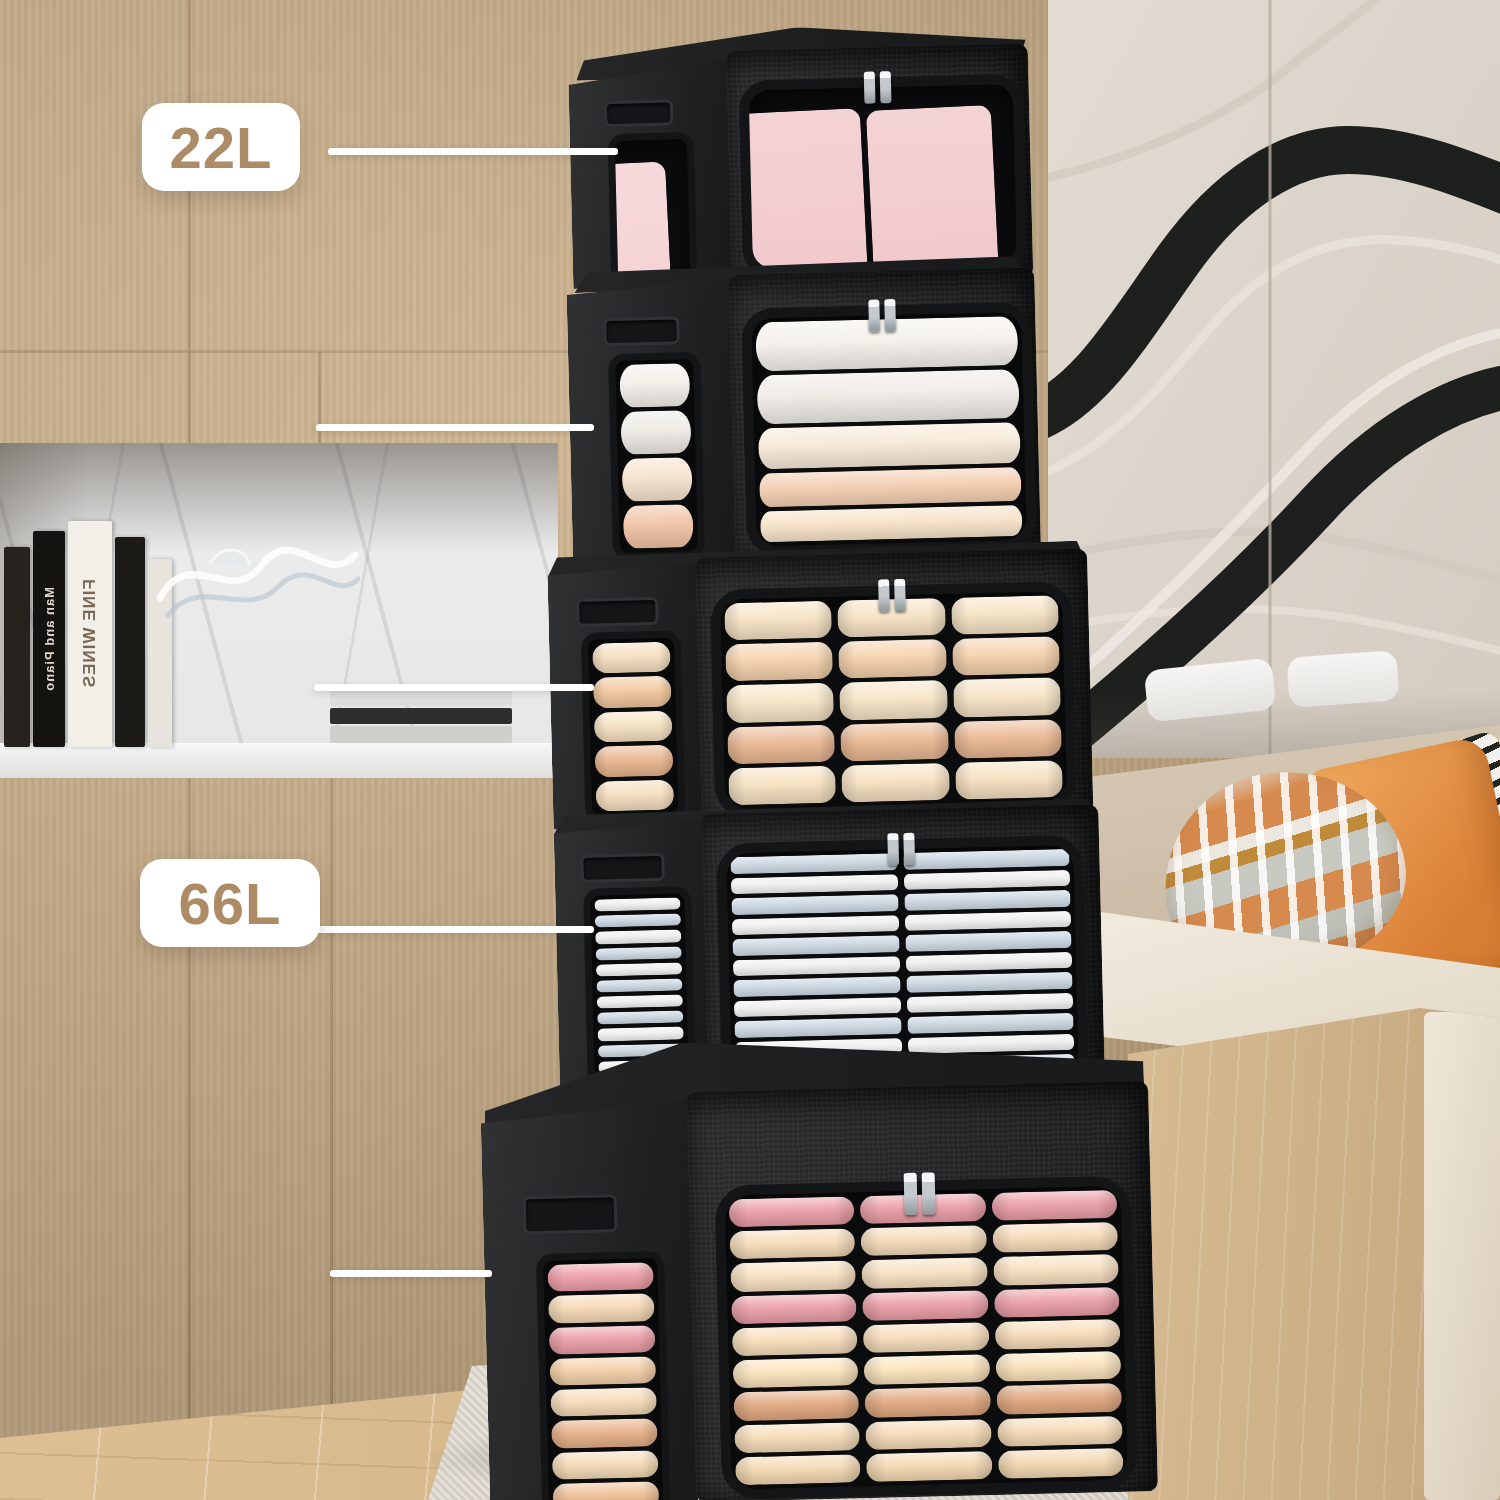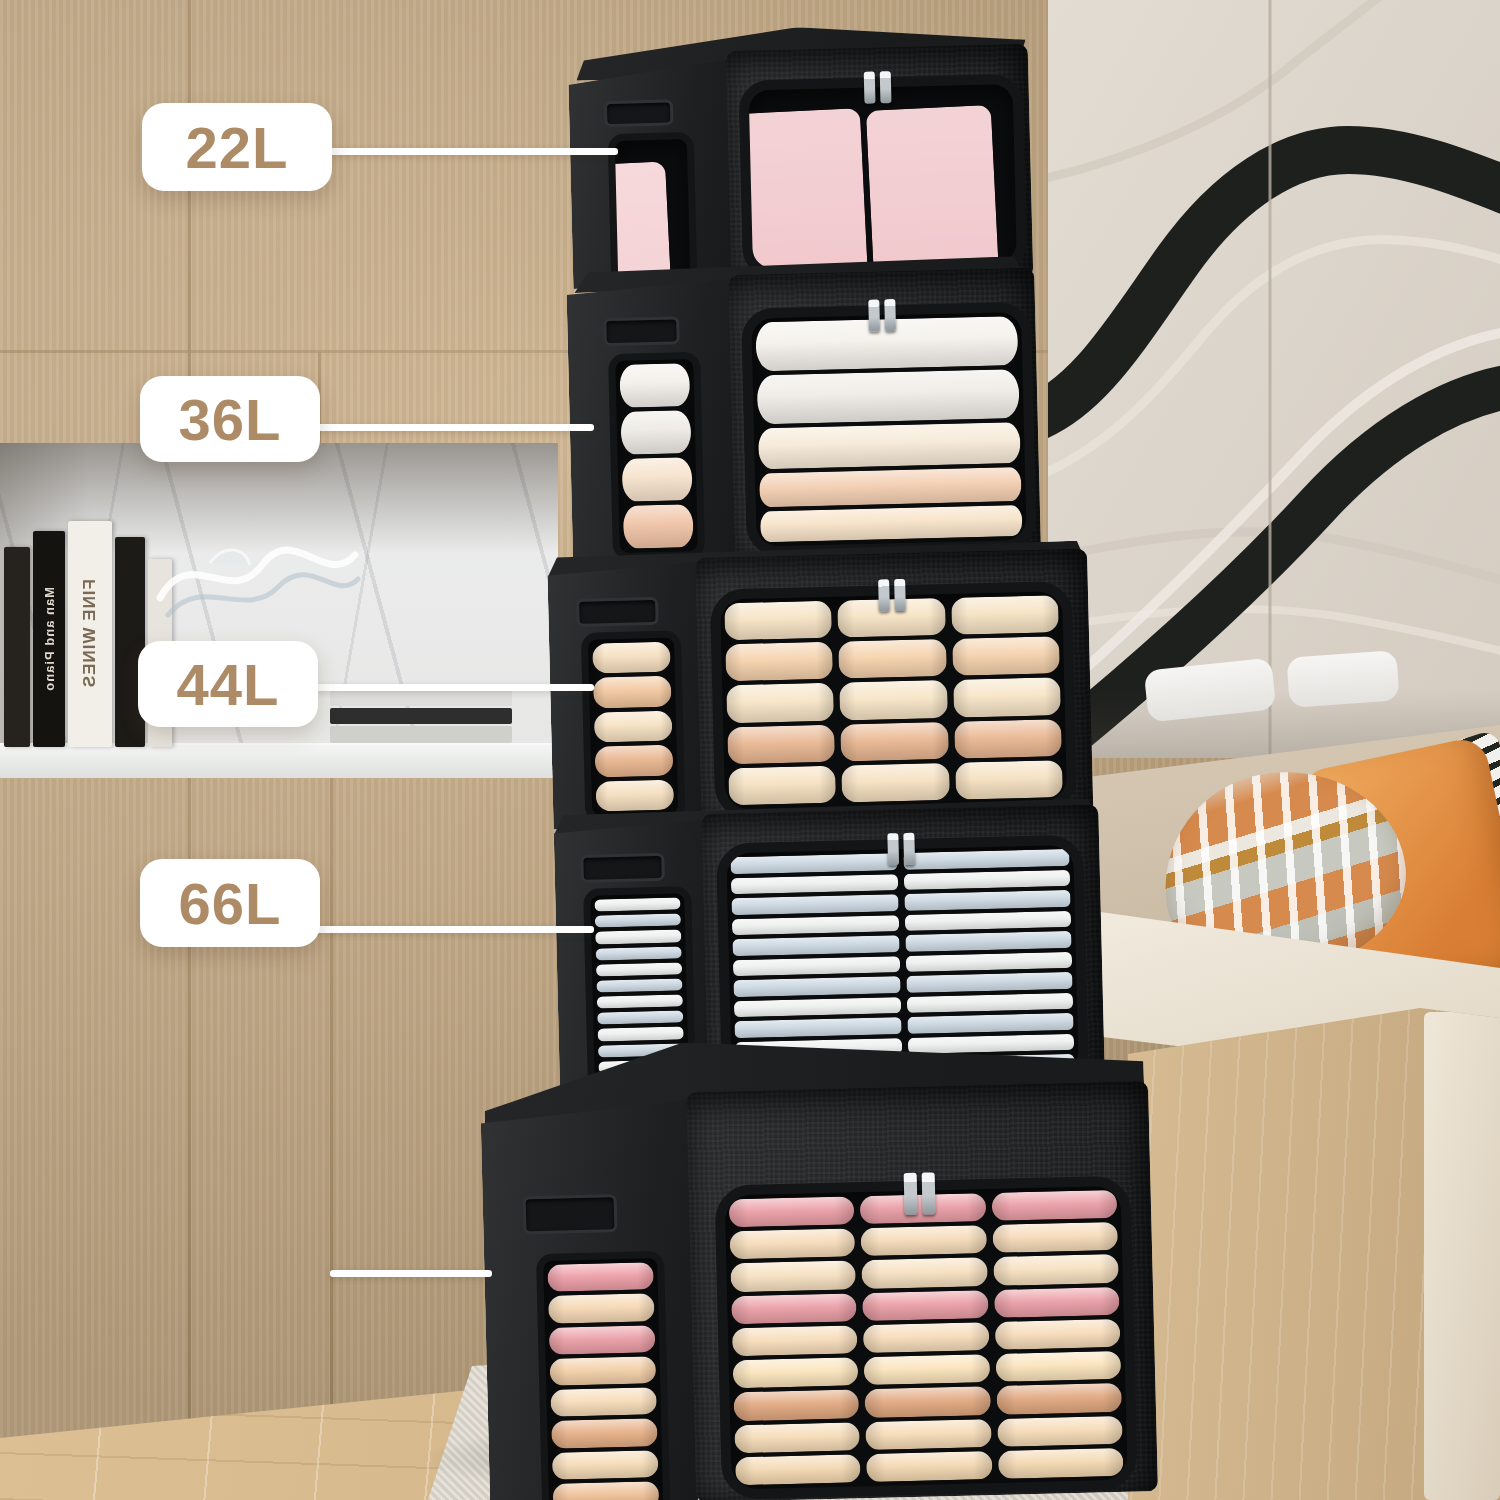--- a/index.html
+++ b/index.html
@@ -512,18 +512,16 @@
       </div>
     </div>
   </div>
 
   <div class="leader" style="left:328px;top:148px;width:290px"></div>
   <div class="leader" style="left:316px;top:424px;width:278px"></div>
   <div class="leader" style="left:314px;top:684px;width:280px"></div>
   <div class="leader" style="left:316px;top:926px;width:278px"></div>
   <div class="leader" style="left:330px;top:1270px;width:162px"></div>
 
-  <div class="cap-label" style="left:142px;top:103px;width:190px;height:88px">22L</div>
-  <div class="cap-label" style="left:140px;top:376px;width:180px;height:86px">36L</div>
-  <div class="cap-label" style="left:138px;top:641px;width:180px;height:86px">44L</div>
+  <div class="cap-label" style="left:142px;top:103px;width:158px;height:88px">22L</div>
   <div class="cap-label" style="left:140px;top:859px;width:180px;height:88px">66L</div>
 
 </div>
 
 </body></html>

